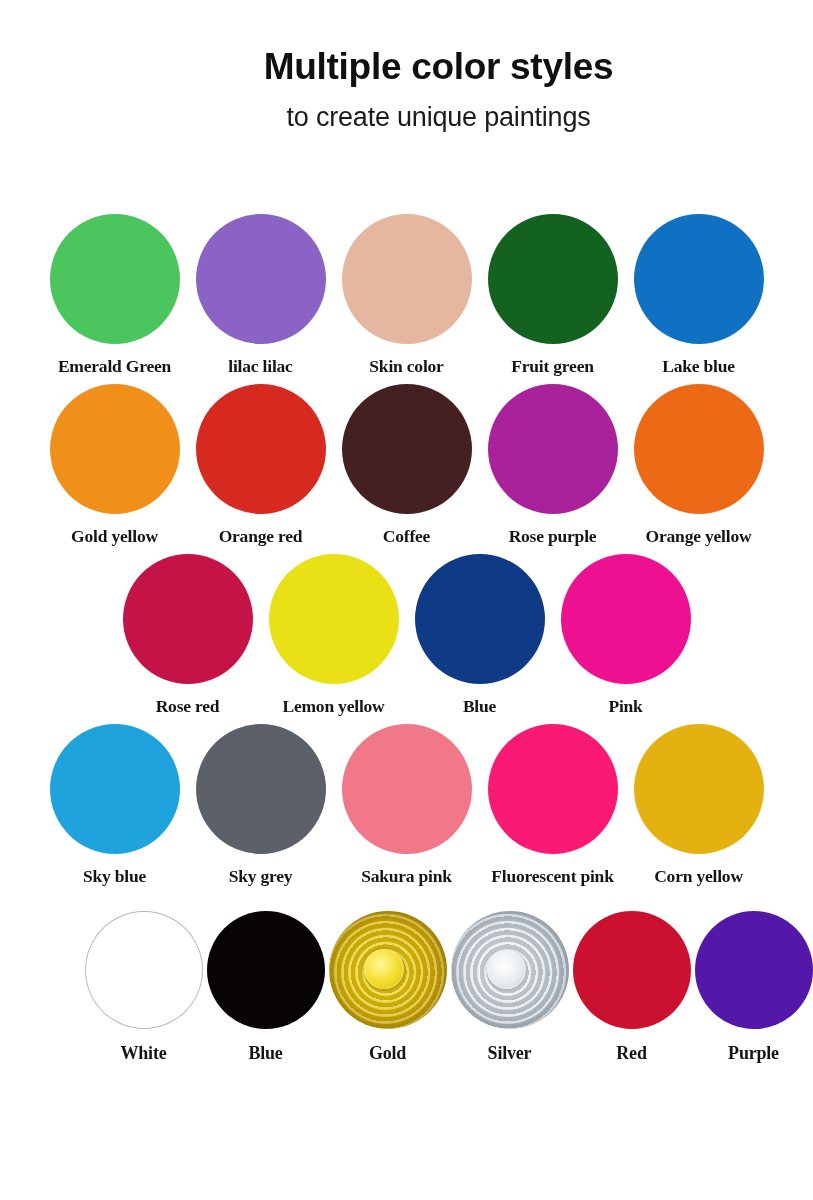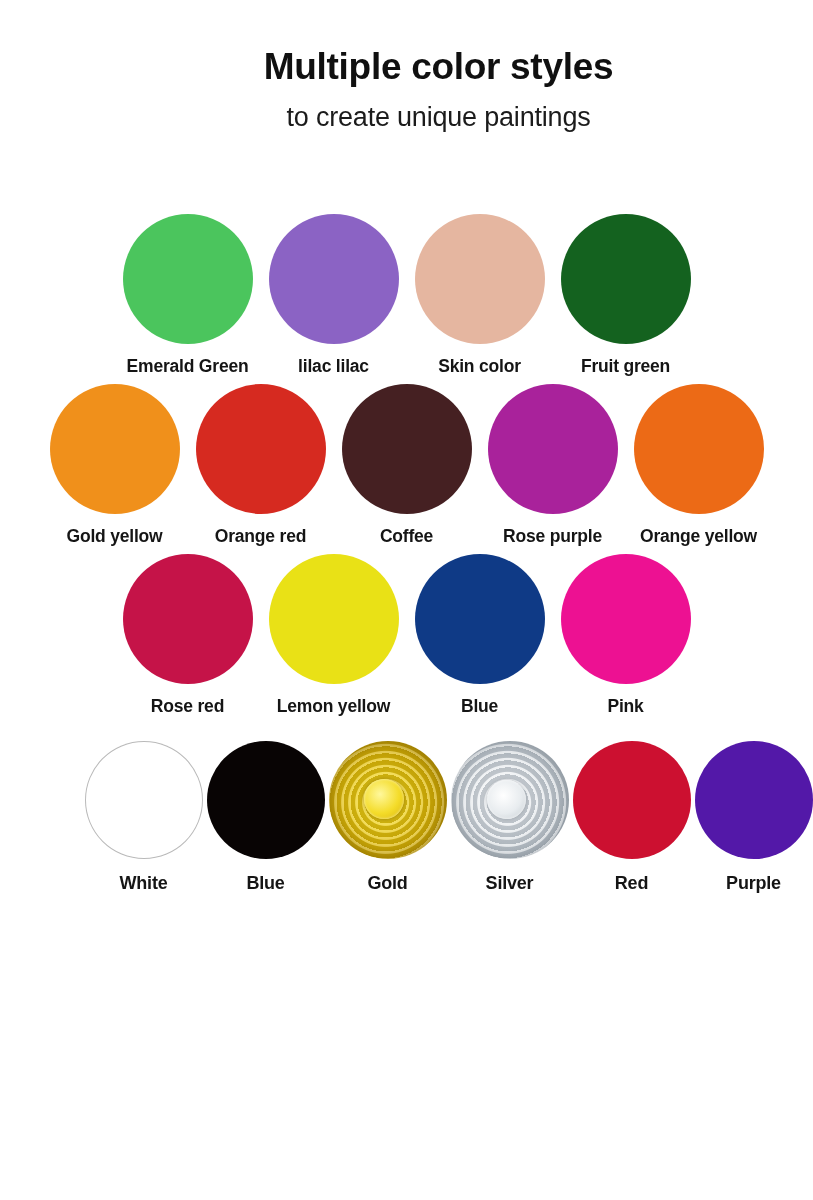--- a/index.html
+++ b/index.html
@@ -52,20 +52,21 @@
     letter-spacing: -0.2px;
   }
   .subtitle-line { display: block; white-space: nowrap; }
 
   
   .grid {
     position: absolute;
     top: 214px;
     left: 0;
     width: 750px;
+    font-family: Liberation Serif, serif;
   }
   .row {
     display: flex;
     justify-content: center;
     align-items: flex-start;
     width: 813px;
   }
   .row-main { margin-bottom: 7px; }
   .row-metal { margin-top: 24px; padding-left: 42px; }
 
@@ -162,20 +163,24 @@
           <div class="label">lilac lilac</div>
         </div>
         <div class="swatch">
           <div class="dot" style="background: rgb(229, 182, 160);"></div>
           <div class="label">Skin color</div>
         </div>
         <div class="swatch">
           <div class="dot" style="background: rgb(20, 98, 31);"></div>
           <div class="label">Fruit green</div>
         </div>
+        <div class="swatch">
+          <div class="dot" style="background: rgb(16, 113, 195);"></div>
+          <div class="label">Lake blue</div>
+        </div>
       </div>
       <div class="row row-main">
         <div class="swatch">
           <div class="dot" style="background: rgb(240, 144, 27);"></div>
           <div class="label">Gold yellow</div>
         </div>
         <div class="swatch">
           <div class="dot" style="background: rgb(214, 42, 32);"></div>
           <div class="label">Orange red</div>
         </div>
@@ -203,20 +208,42 @@
         </div>
         <div class="swatch">
           <div class="dot" style="background: rgb(15, 58, 134);"></div>
           <div class="label">Blue</div>
         </div>
         <div class="swatch">
           <div class="dot" style="background: rgb(237, 17, 146);"></div>
           <div class="label">Pink</div>
         </div>
       </div>
+      <div class="row row-main">
+        <div class="swatch">
+          <div class="dot" style="background: rgb(31, 163, 220);"></div>
+          <div class="label">Sky blue</div>
+        </div>
+        <div class="swatch">
+          <div class="dot" style="background: rgb(91, 96, 105);"></div>
+          <div class="label">Sky grey</div>
+        </div>
+        <div class="swatch">
+          <div class="dot" style="background: rgb(240, 120, 137);"></div>
+          <div class="label">Sakura pink</div>
+        </div>
+        <div class="swatch">
+          <div class="dot" style="background: rgb(250, 26, 115);"></div>
+          <div class="label">Fluorescent pink</div>
+        </div>
+        <div class="swatch">
+          <div class="dot" style="background: rgb(227, 178, 17);"></div>
+          <div class="label">Corn yellow</div>
+        </div>
+      </div>
       <div class="row row-metal">
         <div class="swatch">
           <div class="dot dot-outline" style="background: rgb(255, 255, 255);"></div>
           <div class="label">White</div>
         </div>
         <div class="swatch">
           <div class="dot" style="background: rgb(8, 4, 4);"></div>
           <div class="label">Blue</div>
         </div>
         <div class="swatch">

